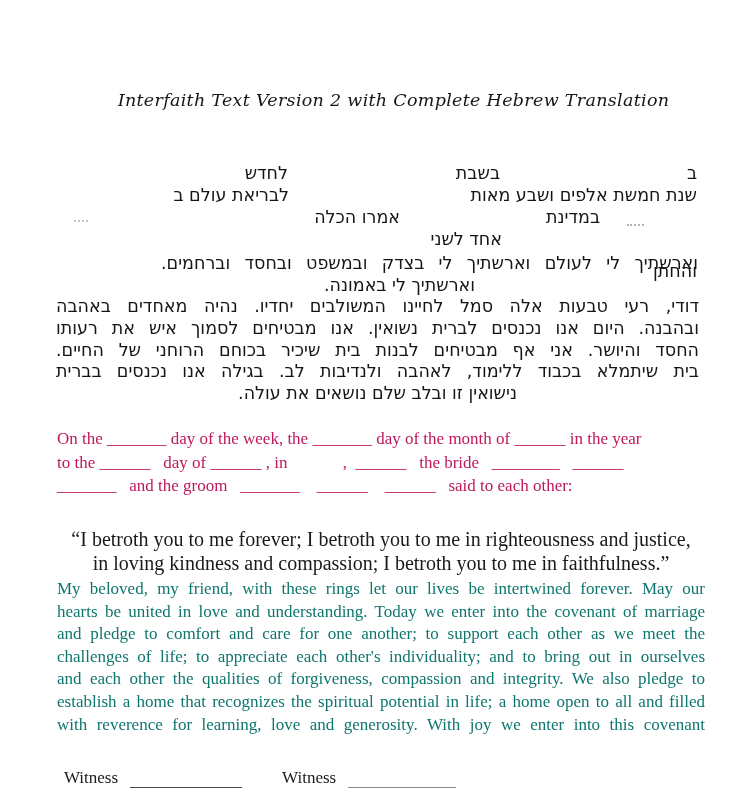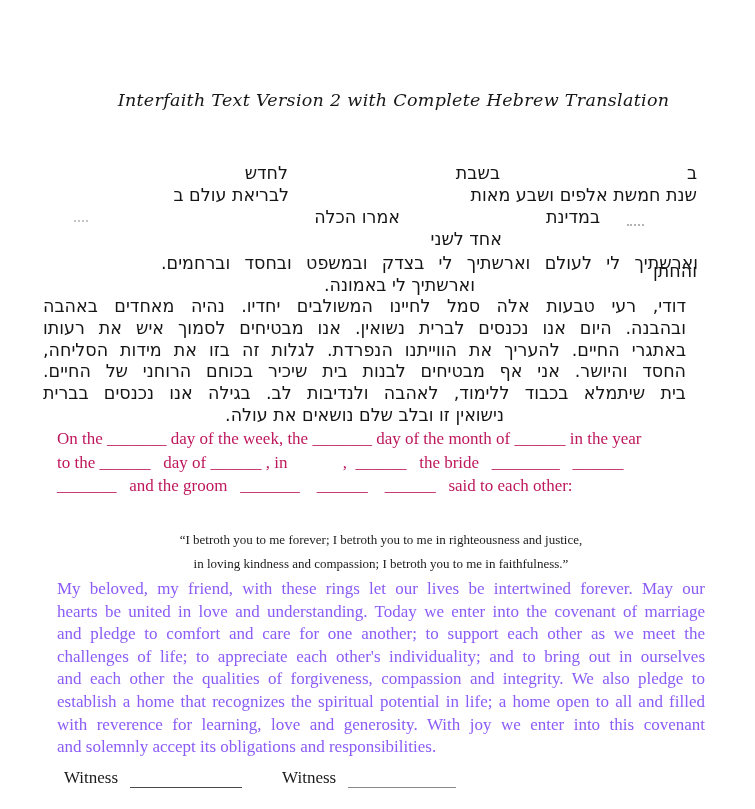--- a/index.html
+++ b/index.html
@@ -13,37 +13,37 @@
     letter-spacing:.3px;color:#161616;
   }
   
   .heb{font-family:"DejaVu Sans", sans-serif;font-size:17.5px;color:#151515;direction:rtl;}
   .heb-line{position:absolute;left:0;width:755px;height:22px;white-space:nowrap;}
   .heb-line span{position:absolute;top:0;white-space:nowrap;}
   .heb-justify{
     position:absolute;direction:rtl;text-align:justify;text-align-last:justify;
     font-family:"DejaVu Sans", sans-serif;font-size:17.5px;color:#151515;
   }
-  .heb-par{position:absolute;top:296px;left:43px;width:643px;}
+  .heb-par{position:absolute;top:296px;left:56px;width:643px;}
   .heb-par .pline{
     direction:rtl;text-align:justify;text-align-last:justify;
     font-family:"DejaVu Sans", sans-serif;font-size:17.5px;line-height:21.8px;color:#151515;
   }
   .heb-par .pline.last{text-align-last:center;}
   .faint-dash{position:absolute;height:0;border-top:2px dotted #b3b3b3;}
   
   .eng-fillin{position:absolute;top:427px;left:57px;width:652px;}
   .eng-fillin .fline{
     font-size:17px;line-height:23.5px;white-space:pre-wrap;color:#be185d;
   }
   .quote{position:absolute;top:528px;left:57px;width:648px;text-align:center;}
-  .quote .qline{font-size:13px;line-height:23.5px;color:#1a1a1a;}
+  .quote .qline{font-size:20px;line-height:23.5px;color:#1a1a1a;}
   .eng-par{position:absolute;top:578px;left:57px;width:648px;}
   .eng-par .pline{
-    font-size:17px;line-height:22.6px;text-align:justify;text-align-last:justify;color:#8b5cf6;
+    font-size:17px;line-height:22.6px;text-align:justify;text-align-last:justify;color:#0f766e;
   }
   .eng-par .pline.last{text-align-last:left;}
   .witness-row{
     position:absolute;top:768px;left:57px;display:flex;align-items:flex-end;
     font-size:17px;color:#1a1a1a;margin-left:7px;
   }
   .witness-label{display:inline-block;}
   .sign-line{display:inline-block;width:112px;height:15px;border-bottom:1.4px solid #4a4a4a;margin-left:12px;}
   .sign-line.light{border-bottom-color:#8a8a8a;width:108px;}
   .witness-gap{display:inline-block;width:40px;}
@@ -74,21 +74,20 @@
 <div class="faint-dash" style="top:220px;left:74px;width:14px;border-top-color:#c4c4c4;"></div>
 
 <div class="heb-justify" style="top:253px;left:118px;right:57px;margin-left:43px;">וארשתיך לי לעולם וארשתיך לי בצדק ובמשפט ובחסד וברחמים.</div>
 <div class="heb heb-line" style="top:275px;">
   <span style="right:280px;">וארשתיך לי באמונה.</span>
 </div>
 
 <div class="heb-par">
   <div class="pline">דודי, רעי טבעות אלה סמל לחיינו המשולבים יחדיו. נהיה מאחדים באהבה</div>
   <div class="pline">ובהבנה. היום אנו נכנסים לברית נשואין. אנו מבטיחים לסמוך איש את רעותו</div>
-  <div class="pline">באתגרי החיים. להעריך את הווייתנו הנפרדת. לגלות זה בזו את מידות הסליחה,</div>
   <div class="pline">החסד והיושר. אני אף מבטיחים לבנות בית שיכיר בכוחם הרוחני של החיים.</div>
   <div class="pline">בית שיתמלא בכבוד ללימוד, לאהבה ולנדיבות לב. בגילה אנו נכנסים בברית</div>
   <div class="pline last">נישואין זו ובלב שלם נושאים את עולה.</div>
 </div>
 
 <div class="eng-fillin">
   <div class="fline">On the _______ day of the week, the _______ day of the month of ______ in the year</div>
   <div class="fline">to the ______   day of ______ , in             ,  ______   the bride   ________   ______</div>
   <div class="fline">_______   and the groom   _______    ______    ______   said to each other:</div>
 </div>
@@ -99,21 +98,20 @@
 </div>
 
 <div class="eng-par">
   <div class="pline">My beloved, my friend, with these rings let our lives be intertwined forever. May our</div>
   <div class="pline">hearts be united in love and understanding. Today we enter into the covenant of marriage</div>
   <div class="pline">and pledge to comfort and care for one another; to support each other as we meet the</div>
   <div class="pline">challenges of life; to appreciate each other's individuality; and to bring out in ourselves</div>
   <div class="pline">and each other the qualities of forgiveness, compassion and integrity. We also pledge to</div>
   <div class="pline">establish a home that recognizes the spiritual potential in life; a home open to all and filled</div>
   <div class="pline">with reverence for learning, love and generosity. With joy we enter into this covenant</div>
-  <div class="pline last">and solemnly accept its obligations and responsibilities.</div>
 </div>
 
 <div class="witness-row">
   <span class="witness-label">Witness</span>
   <span class="sign-line"></span>
   <span class="witness-gap"></span>
   <span class="witness-label">Witness</span>
   <span class="sign-line light"></span>
 </div>
 

